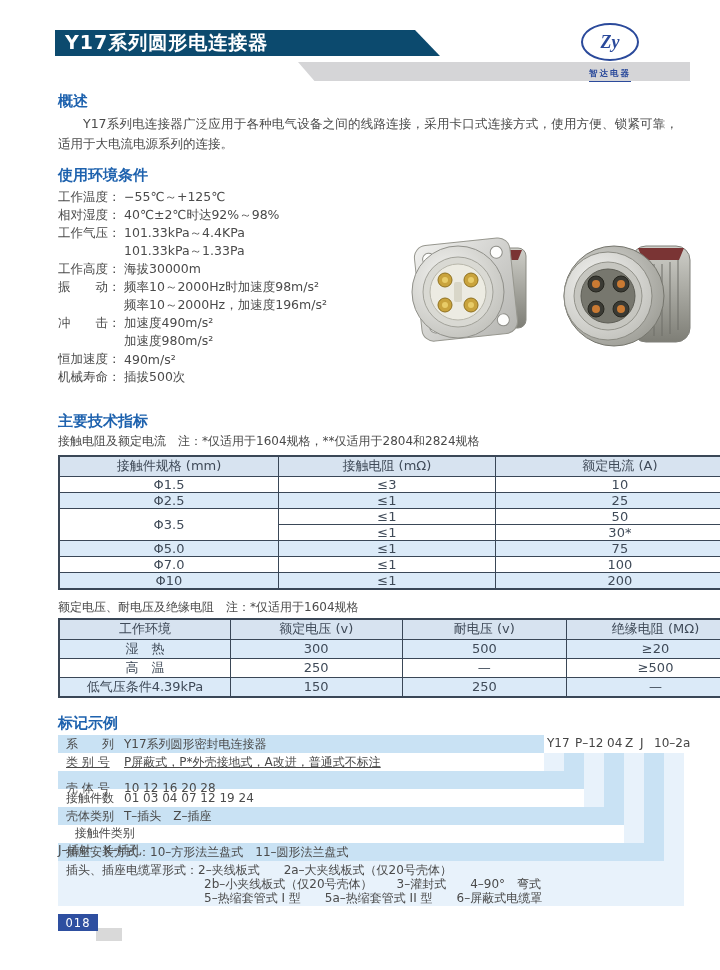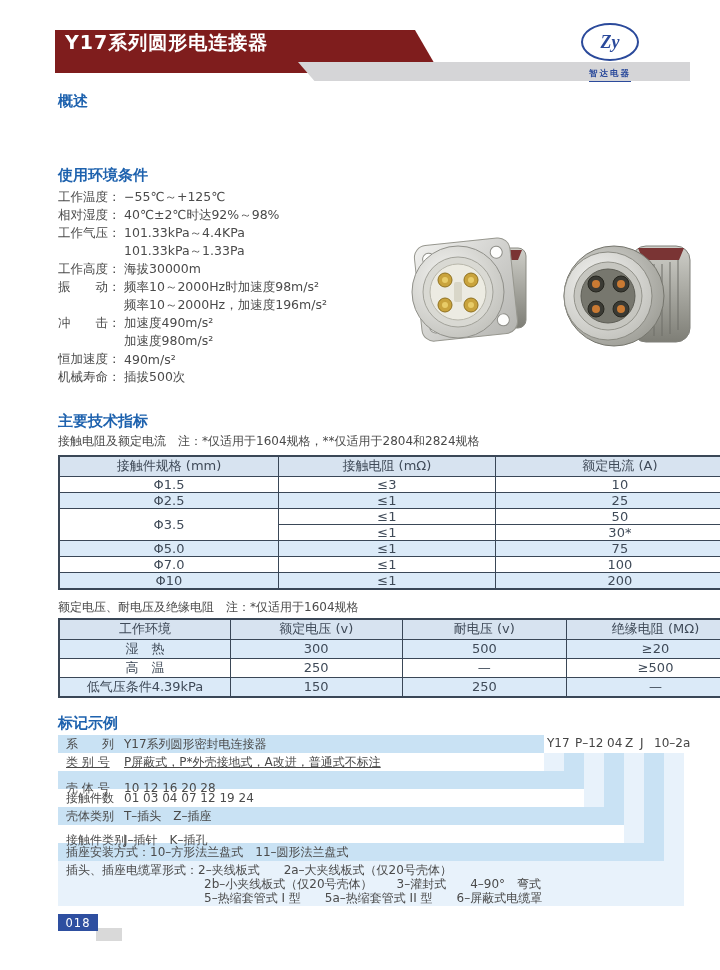--- a/index.html
+++ b/index.html
@@ -6,22 +6,22 @@
   html,body { background:#ffffff; }
   .page {
     position:relative; width:720px; height:970px; margin:0 auto;
     background:#ffffff; overflow:hidden;
     font-family:"DejaVu Sans", sans-serif; color:#4a4a4a;
   }
   .abs { position:absolute; }
 
   
   .title-bar {
-    left:55px; top:30px; width:385px; height:43px;
-    background:#7f1d1d;
+    left:55px; top:30px; width:385px; height:26px;
+    background:#0c4a6e;
     clip-path:polygon(0 0, 93.5% 0, 100% 100%, 0 100%);
     display:flex; 
   }
   .title-bar .t {
     color:#ffffff; font-weight:bold; font-size:19px; padding-left:10px;
     letter-spacing:1px; white-space:nowrap;
   }
   .gray-bar {
     left:298px; top:62px; width:392px; height:19px;
     background:#d5d5d7;
@@ -103,20 +103,21 @@
   </div>
   <div class="abs gray-bar"></div>
   <div class="abs logo">
     <div class="oval">
       <span class="mono">Zy</span>
     </div>
     <span class="cname">智达电器</span>
   </div>
 
   <div class="abs h" style="left:58px; top:92px;">概述</div>
+  <div class="abs para" style="top:114px;">Y17系列电连接器广泛应用于各种电气设备之间的线路连接，采用卡口式连接方式，使用方便、锁紧可靠，适用于大电流电源系列的连接。</div>
 
   <div class="abs h" style="left:58px; top:166px;">使用环境条件</div>
   <div class="abs speclist" style="top:188px;">
     <div class="spec-row">
         <span class="lab">工作温度：</span>
         <span class="val">−55℃～+125℃</span>
       </div>
     <div class="spec-row">
         <span class="lab">相对湿度：</span>
         <span class="val">40℃±2℃时达92%～98%</span>
@@ -368,21 +369,21 @@
         <span class="m-txt">10 12 16 20 28</span>
       </div>
     <div class="m-row" style="top:54px;">
         <span class="m-lab">接触件数</span>
         <span class="m-txt">01 03 04 07 12 19 24</span>
       </div>
     <div class="m-row" style="top:72px;">
         <span class="m-lab">壳体类别</span>
         <span class="m-txt">T–插头　Z–插座</span>
       </div>
-    <div class="m-row" style="top:96px;">
+    <div class="m-row" style="top:90px;flex-direction:column;">
         <span class="m-lab">接触件类别</span>
         <span class="m-txt">J–插针　K–插孔</span>
       </div>
 
     <div class="m-inline" style="top:108px;"><span>插座安装方式：</span><span>10–方形法兰盘式　11–圆形法兰盘式</span></div>
 
     <div class="m-inline" style="top:128px; line-height:15px;"><span>插头、插座电缆罩形式：</span><span>2–夹线板式　　2a–大夹线板式（仅20号壳体）</span></div>
     <div class="m-extra" style="top:142px;">2b–小夹线板式（仅20号壳体）　　3–灌封式　　4–90°　弯式</div>
     <div class="m-extra" style="top:156px;">5–热缩套管式 I 型　　5a–热缩套管式 II 型　　6–屏蔽式电缆罩</div>
   </div>

